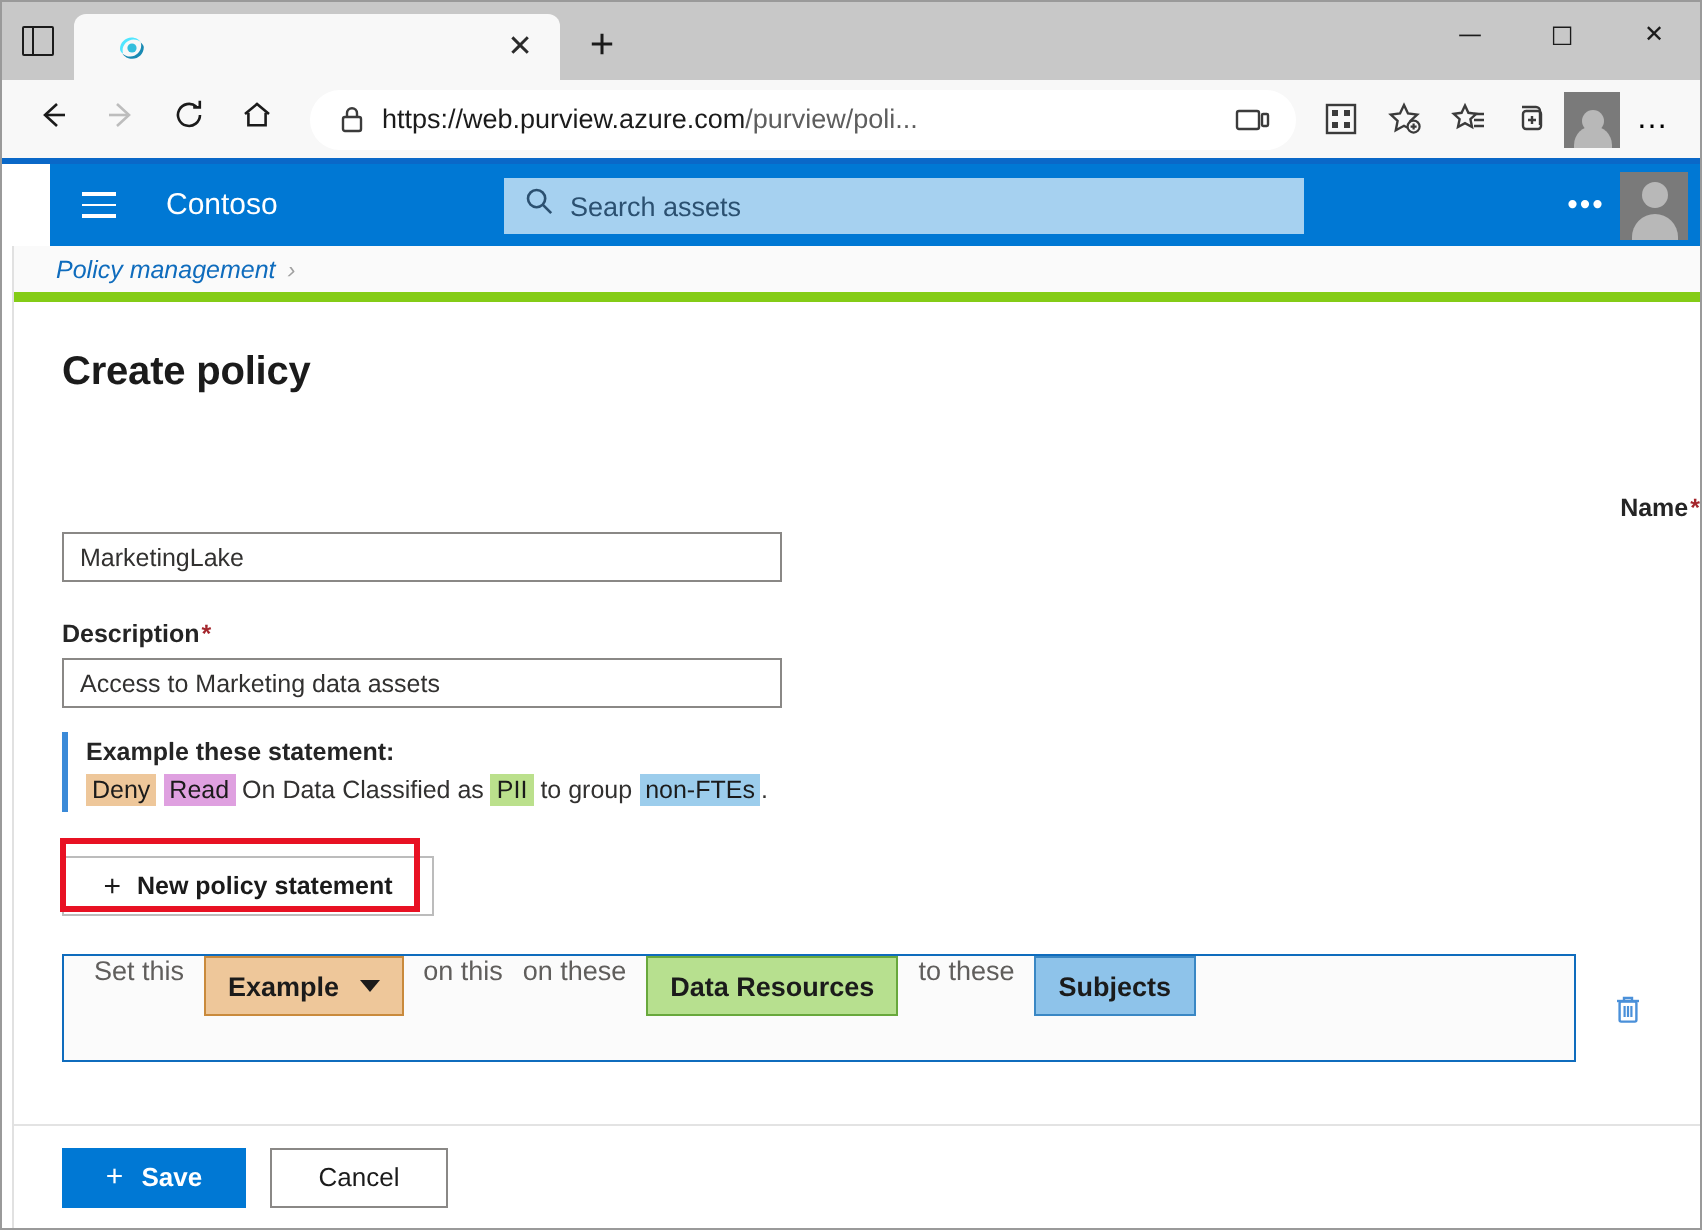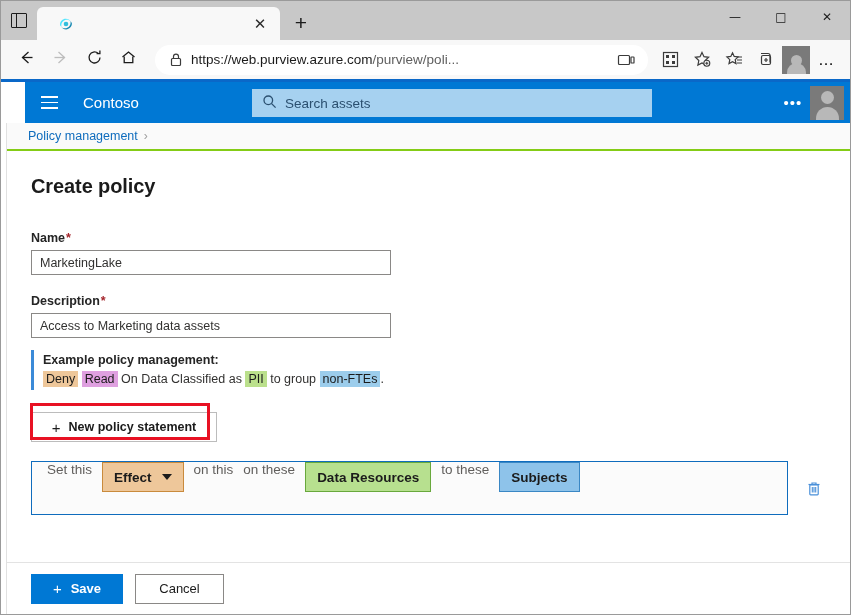--- a/index.html
+++ b/index.html
@@ -176,22 +176,23 @@
   .content {
     flex: 1; display: flex; flex-direction: column;
     background: #ffffff;
     min-width: 0;
   }
   .breadcrumb {
     height: 28px;
     display: flex; align-items: center;
     padding-left: 21px;
     background: #fafafa;
-    border-bottom: 2px solid #84cc16;
-    flex: 0 0 auto;
+    border-bottom: 5px solid #84cc16;
+    flex: 0 0 auto;
+    font-style: italic;
   }
   .bc-link { font-size: 12.5px; color: #0f6cbd; }
   .bc-sep { font-size: 12px; color: #a0a0a0; padding: 0 6px; }
 
   .scrollarea {
     flex: 1; overflow: hidden; padding: 0 0 0 0;
     background: #ffffff;
     min-height: 0;
   }
   .pagetitle {
@@ -457,49 +458,49 @@
 
       <div class="breadcrumb">
         <span class="bc-link">Policy management</span>
         <span class="bc-sep">›</span>
       </div>
 
       <div class="scrollarea">
 
         <div class="pagetitle">Create policy</div>
 
-        <div class="fieldgrp" style="margin-top:33px;">
+        <div class="fieldgrp" style="margin-top:49px;text-align:right;">
           <div class="flabel"><span>Name</span><span class="req">*</span></div>
           <div class="tinput">MarketingLake</div>
         </div>
 
         <div class="fieldgrp" style="margin-top:19px;">
           <div class="flabel"><span>Description</span><span class="req">*</span></div>
           <div class="tinput">Access to Marketing data assets</div>
         </div>
 
 
         <div class="examplebox" style="margin-top:12px;">
-          <div class="ex-title">Example policy management:</div>
+          <div class="ex-title">Example these statement:</div>
           <div class="ex-line" id="example-line"><span class="chip" style="background: rgb(238, 199, 154);">Deny</span> <span class="chip" style="background: rgb(223, 160, 224);">Read</span> <span>On Data Classified as</span> <span class="chip" style="background: rgb(187, 224, 140);">PII</span> <span>to group</span> <span class="chip" style="background: rgb(156, 205, 236);">non-FTEs</span><span>.</span></div>
         </div>
 
         <div class="newstmt-wrap" style="margin-top:22px;">
           <div class="newstmt">
             <span class="plus-thin">+</span>
             <span>New policy statement</span>
           </div>
           <div class="redbox" style="border-color: rgb(232, 17, 35);"></div>
         </div>
 
         <div class="stmtrow" style="margin-top:19px;">
           <span class="plain">Set this</span>
 
           <span class="pill bordered" id="pill-effect" style="background: rgb(238, 199, 154); border-color: rgb(201, 138, 60);">
-            <span>Effect</span>
+            <span>Example</span>
             <span class="caret"></span>
           </span>
 
           <span class="plain">on this</span>
 
 
           <span class="plain">on these</span>
 
           <span class="pill bordered" id="pill-resources" style="background: rgb(183, 224, 143); border-color: rgb(104, 168, 60);">
             <span>Data Resources</span>

